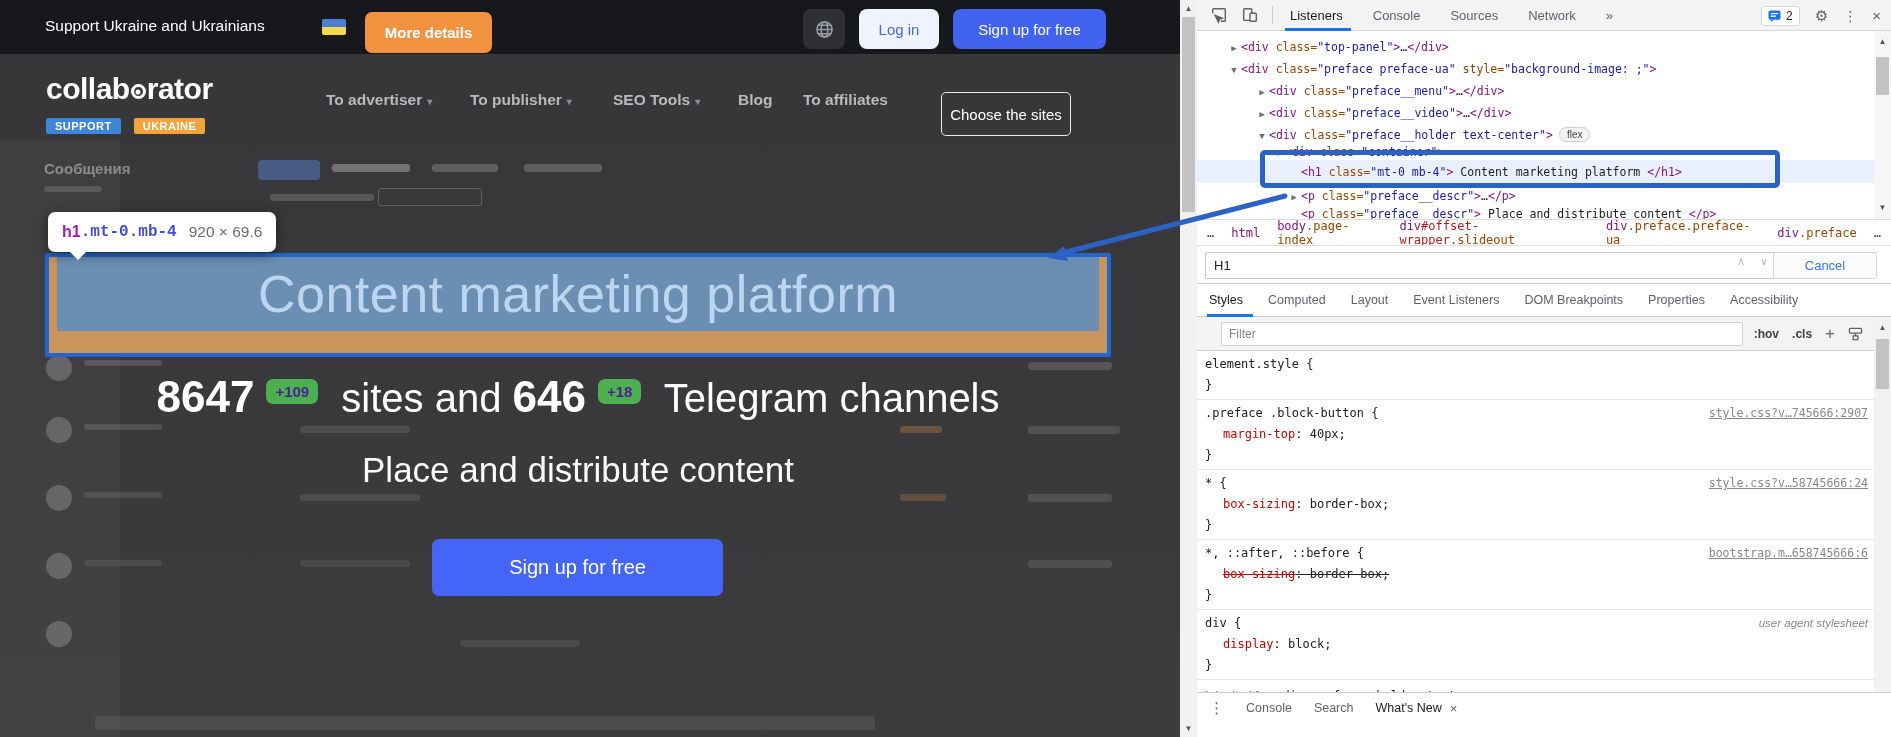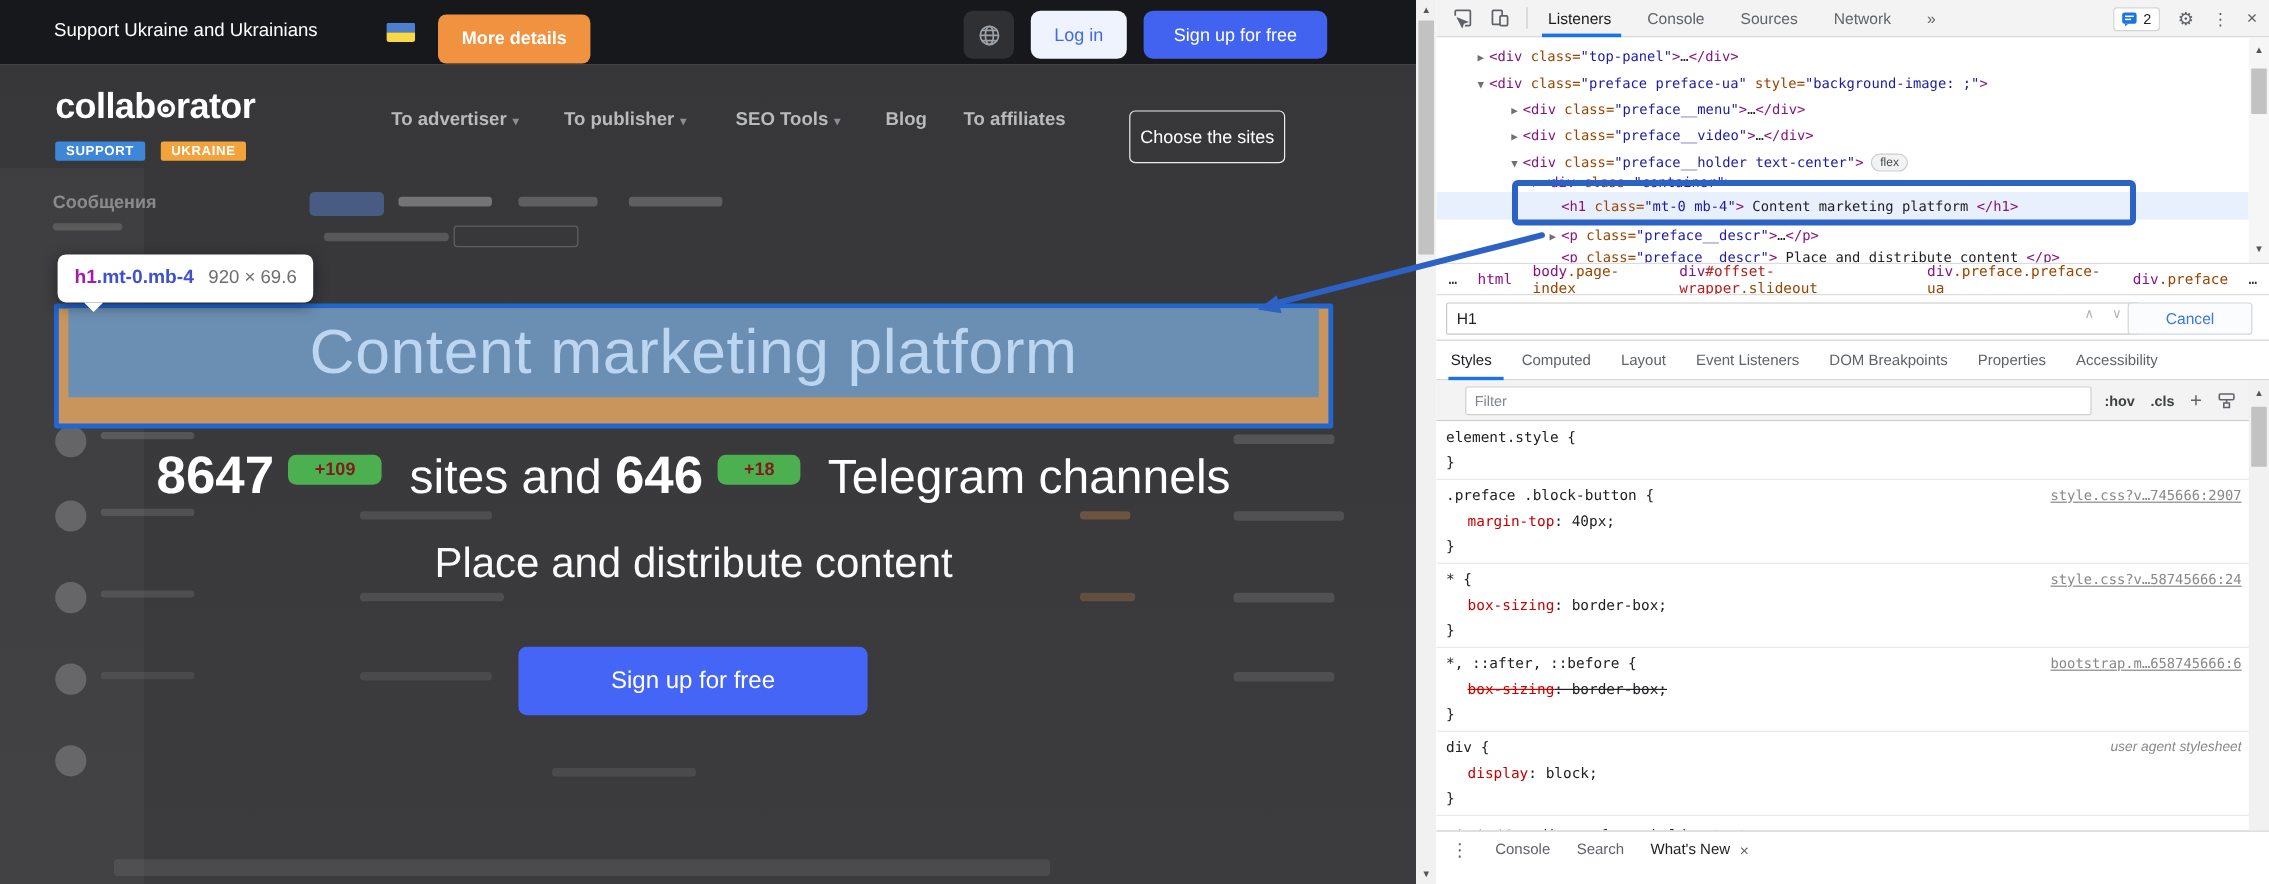--- a/index.html
+++ b/index.html
@@ -30,31 +30,31 @@
   .btn-choose { position:absolute; left:941px; top:26px; width:130px; height:44px; border:1px solid #ececec; border-radius:5px; color:#fff; font-size:15px;margin-top:12px; }
 
   .ghost { position:absolute; pointer-events:none; }
   .gbar { background:rgba(255,255,255,.12); border-radius:3px; }
   .gcircle { background:rgba(255,255,255,.2); border-radius:50%; }
   .glabel { color:rgba(255,255,255,.4); font-size:15px; font-weight:600; }
 
   .tooltip { position:absolute; left:48px; top:158px; height:40px; background:#fff; border-radius:7px;
     box-shadow:0 3px 12px rgba(0,0,0,.45); display:flex; align-items:center; padding:0 14px; z-index:20; white-space:nowrap; }
   .tt-tag { color:#a21caf; font-size:16px; font-weight:700; }
-  .tt-cls { color:#3f51d1; font-size:16px; font-weight:700; }
+  .tt-cls { color:#3f51d1; font-size:16px; font-weight:700;font-family:Liberation Mono, monospace; }
   .tt-size { color:#6e6e6e; font-size:15.5px; margin-left:12px; }
   .tt-arrow { position:absolute; left:22px; bottom:-8px; width:0; height:0; border-left:8px solid transparent; border-right:8px solid transparent; border-top:8px solid #fff; }
 
   .h1box { position:absolute; left:45px; top:199px; width:1066px; height:104px; border:4px solid #2166d1; background:#c9955c; border-radius:2px; z-index:5; }
   .h1content { position:absolute; left:8px; right:8px; top:0; bottom:22px; background:#6b8fb3; display:flex; align-items:center; justify-content:center; }
   .h1text { font-size:52px; color:#bcd6f1; font-weight:400; letter-spacing:.5px; white-space:nowrap; }
 
   .stats { position:absolute; left:0; top:318px; width:1156px; text-align:center; color:#fff; white-space:nowrap; z-index:6; }
   .stat-num { font-size:44px; font-weight:800; }
-  .stat-badge { display:inline-block; font-size:15px; font-weight:700; background:#4caf50; color:#7f1d1d; padding:4px 22px; border-radius:7px; vertical-align:15px; margin:0 12px; }
+  .stat-badge { display:inline-block; font-size:15px; font-weight:700; background:#4caf50; color:#4c1d95; padding:4px 9px; border-radius:7px; vertical-align:15px; margin:0 12px; }
   .stat-word { font-size:40px; font-weight:500; }
   .subtitle { position:absolute; left:0; top:396px; width:1156px; text-align:center; font-size:35px; font-weight:400; color:#fafafa; z-index:6; }
   .btn-cta { position:absolute; left:432px; top:485px; width:291px; height:57px; background:#4565f6; border-radius:7px; color:#fff; font-size:20px; z-index:6; }
 
   
   #pagescroll { position:absolute; left:1180px; top:0; width:17px; height:737px; background:#f1f1f1; }
   .sb-btn { position:absolute; left:0; width:17px; height:17px; display:flex; align-items:center; justify-content:center; font-size:8px; color:#555; }
   .sb-thumb { position:absolute; left:2px; width:13px; background:#c2c2c2; border-radius:1px; }
 
   

